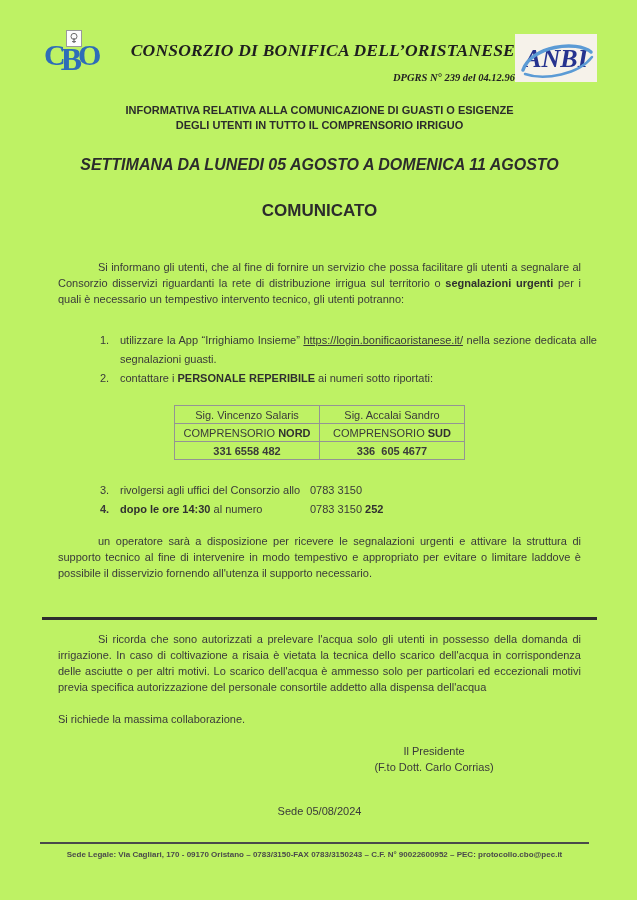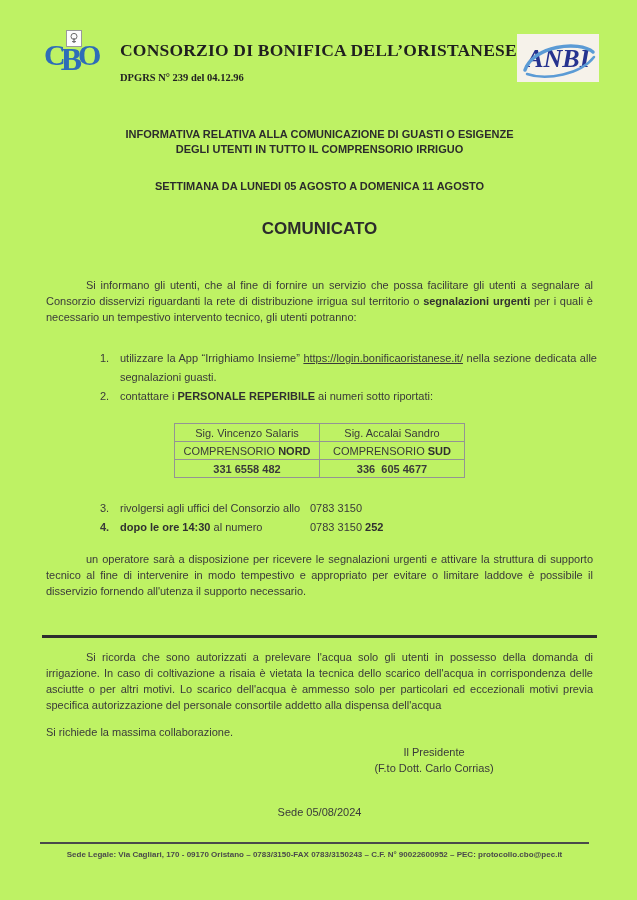--- a/index.html
+++ b/index.html
@@ -20,39 +20,39 @@
     font-family:"Liberation Serif",serif;font-weight:bold;color:#2e6db8;
     position:absolute;top:8px;left:2px;white-space:nowrap;line-height:1;
   }
   .cbo-c{font-size:30px;}
   .cbo-b{font-size:32px;position:relative;top:5px;margin-left:-5px;}
   .cbo-o{font-size:30px;margin-left:-4px;}
   .cbo-treebox{
     position:absolute;top:0px;left:24px;width:14px;height:15px;
     border:1px solid #9a9a9a;background:#fdfdfd;display:flex;align-items:center;justify-content:center;
   }
-  .header-center{flex:1;text-align:left;padding-top:10px;}
+  .header-center{flex:1;text-align:right;padding-top:10px;font-style:italic;}
   .org-name{
     font-family:"Liberation Serif",serif;font-weight:bold;font-size:17.5px;
     color:#1f1f1f;letter-spacing:.2px;white-space:nowrap;
   }
   .org-sub{
     font-family:"Liberation Serif",serif;font-weight:bold;font-size:10.5px;
     color:#222;margin-top:11px;
   }
   .anbi-logo{flex:0 0 82px;width:82px;height:48px;margin-top:4px;}
 
   
-  .title-block{margin-top:44px;text-align:center;color:#2c2c2c;}
+  .title-block{margin-top:20px;text-align:center;color:#2c2c2c;}
   .title-line{font-weight:bold;font-size:11px;line-height:15px;}
-  .week-line{font-weight:bold;font-size:11px;margin-top:23px;}
+  .week-line{font-weight:bold;font-style:italic;font-size:16px;margin-top:23px;}
   .comunicato-line{font-weight:bold;font-size:17px;margin-top:27px;}
 
   
-  p{margin:4px;font-size:11px;line-height:16px;text-align:justify;color:#3a3a3a;}
+  p{margin:16px;font-size:11px;line-height:16px;text-align:justify;color:#3a3a3a;}
   .indent{text-indent:40px;}
   .intro-par{margin-top:38px;}
   b{color:#303030;}
 
   .list{margin-top:24px;}
   .li{display:flex;font-size:11px;line-height:19px;}
   .num{flex:0 0 20px;margin-left:58px;}
   .num-bold{font-weight:bold;}
   .li-body{flex:1;text-align:justify;}
   .doc-link{color:#3a3a3a;text-decoration:underline;}

